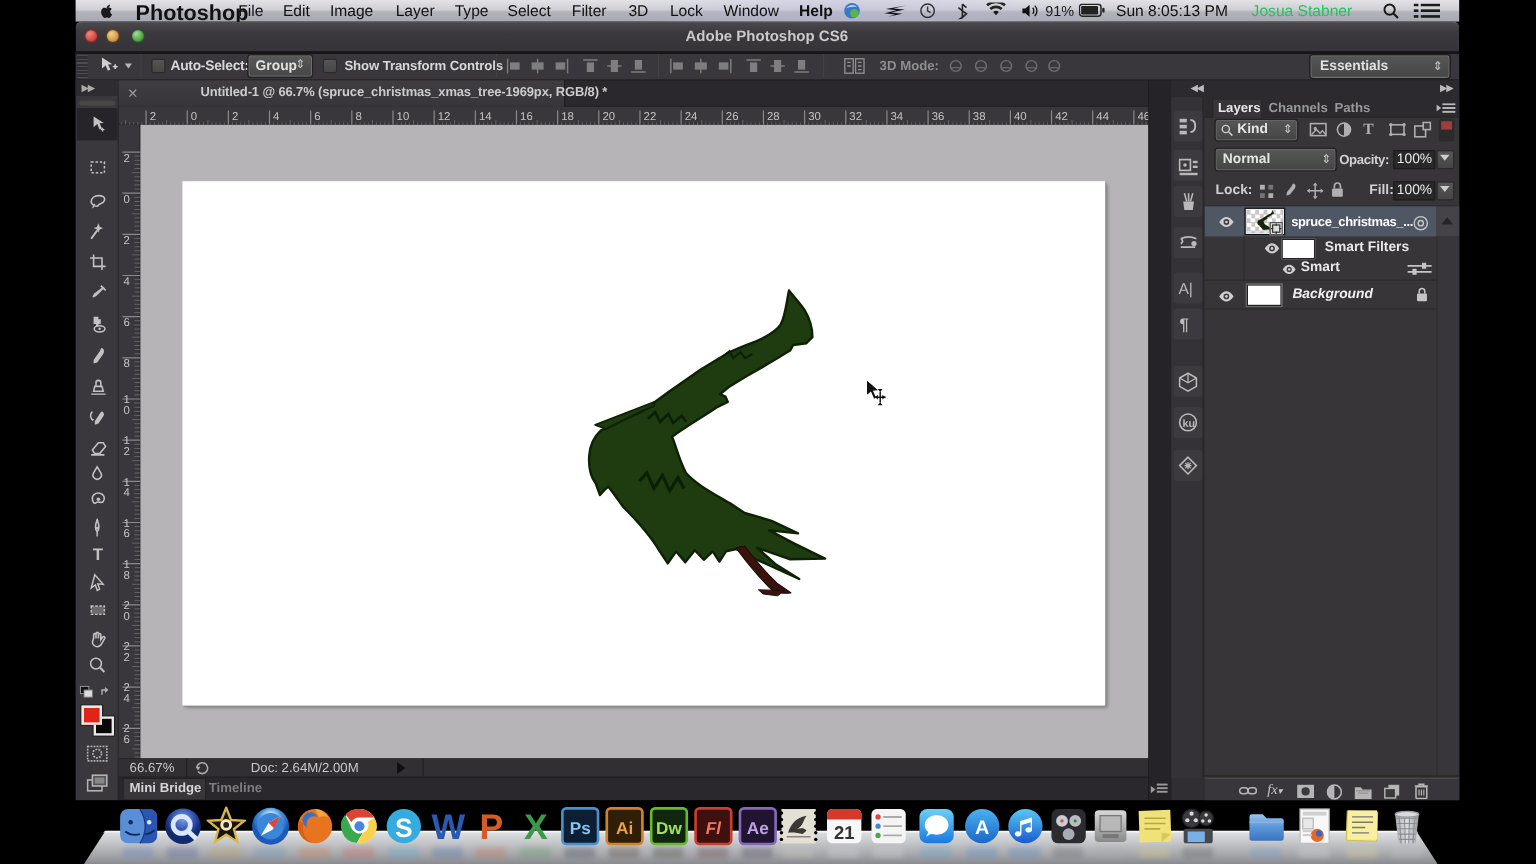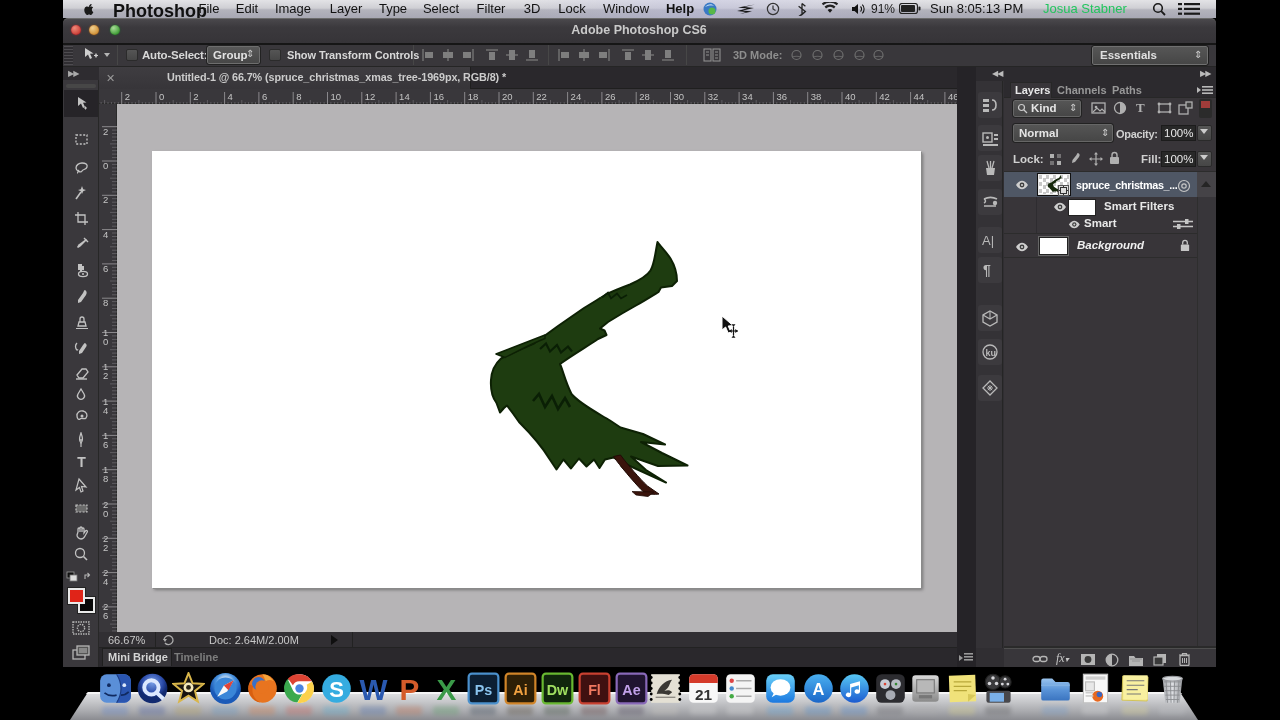--- a/index.html
+++ b/index.html
@@ -1132,21 +1132,21 @@
     <div class="abs" style="left:504px;top:672px;width:33px;height:33px;"><svg width="33" height="33" viewBox="0 0 30 30">
         <rect x="1.5" y="1.5" width="27" height="27" rx="3" fill="#2e1f06" stroke="#d08428" stroke-width="2"></rect>
         <text x="15" y="21" text-anchor="middle" font-size="13" font-weight="bold" fill="#f0a040" font-family="Liberation Sans">Ai</text>
       </svg></div>
     <div class="abs" style="left:544px;top:706px;width:26px;height:9px;background:#10260d;opacity:0.22;filter:blur(2px);border-radius:3px;"></div>
     <div class="abs" style="left:541px;top:672px;width:33px;height:33px;"><svg width="33" height="33" viewBox="0 0 30 30">
         <rect x="1.5" y="1.5" width="27" height="27" rx="3" fill="#10260d" stroke="#68b830" stroke-width="2"></rect>
         <text x="15" y="21" text-anchor="middle" font-size="13" font-weight="bold" fill="#a0e060" font-family="Liberation Sans">Dw</text>
       </svg></div>
     <div class="abs" style="left:581px;top:706px;width:26px;height:9px;background:#401010;opacity:0.22;filter:blur(2px);border-radius:3px;"></div>
-    <div class="abs" style="left:578px;top:672px;width:33px;height:33px;"><svg width="33" height="33" viewBox="0 0 30 30">
+    <div class="abs" style="left:578px;top:672px;width:33px;height:33px;font-style:italic;"><svg width="33" height="33" viewBox="0 0 30 30">
         <rect x="1.5" y="1.5" width="27" height="27" rx="3" fill="#401010" stroke="#c84030" stroke-width="2"></rect>
         <text x="15" y="21" text-anchor="middle" font-size="13" font-weight="bold" fill="#f07860" font-family="Liberation Sans">Fl</text>
       </svg></div>
     <div class="abs" style="left:618px;top:706px;width:26px;height:9px;background:#201430;opacity:0.22;filter:blur(2px);border-radius:3px;"></div>
     <div class="abs" style="left:615px;top:672px;width:33px;height:33px;"><svg width="33" height="33" viewBox="0 0 30 30">
         <rect x="1.5" y="1.5" width="27" height="27" rx="3" fill="#201430" stroke="#8868b8" stroke-width="2"></rect>
         <text x="15" y="21" text-anchor="middle" font-size="13" font-weight="bold" fill="#c0a0e8" font-family="Liberation Sans">Ae</text>
       </svg></div>
     <div class="abs" style="left:652px;top:706px;width:26px;height:9px;background:#d8d4c8;opacity:0.22;filter:blur(2px);border-radius:3px;"></div>
     <div class="abs" style="left:649px;top:672px;width:33px;height:33px;"><svg width="33" height="33" viewBox="0 0 30 30">

